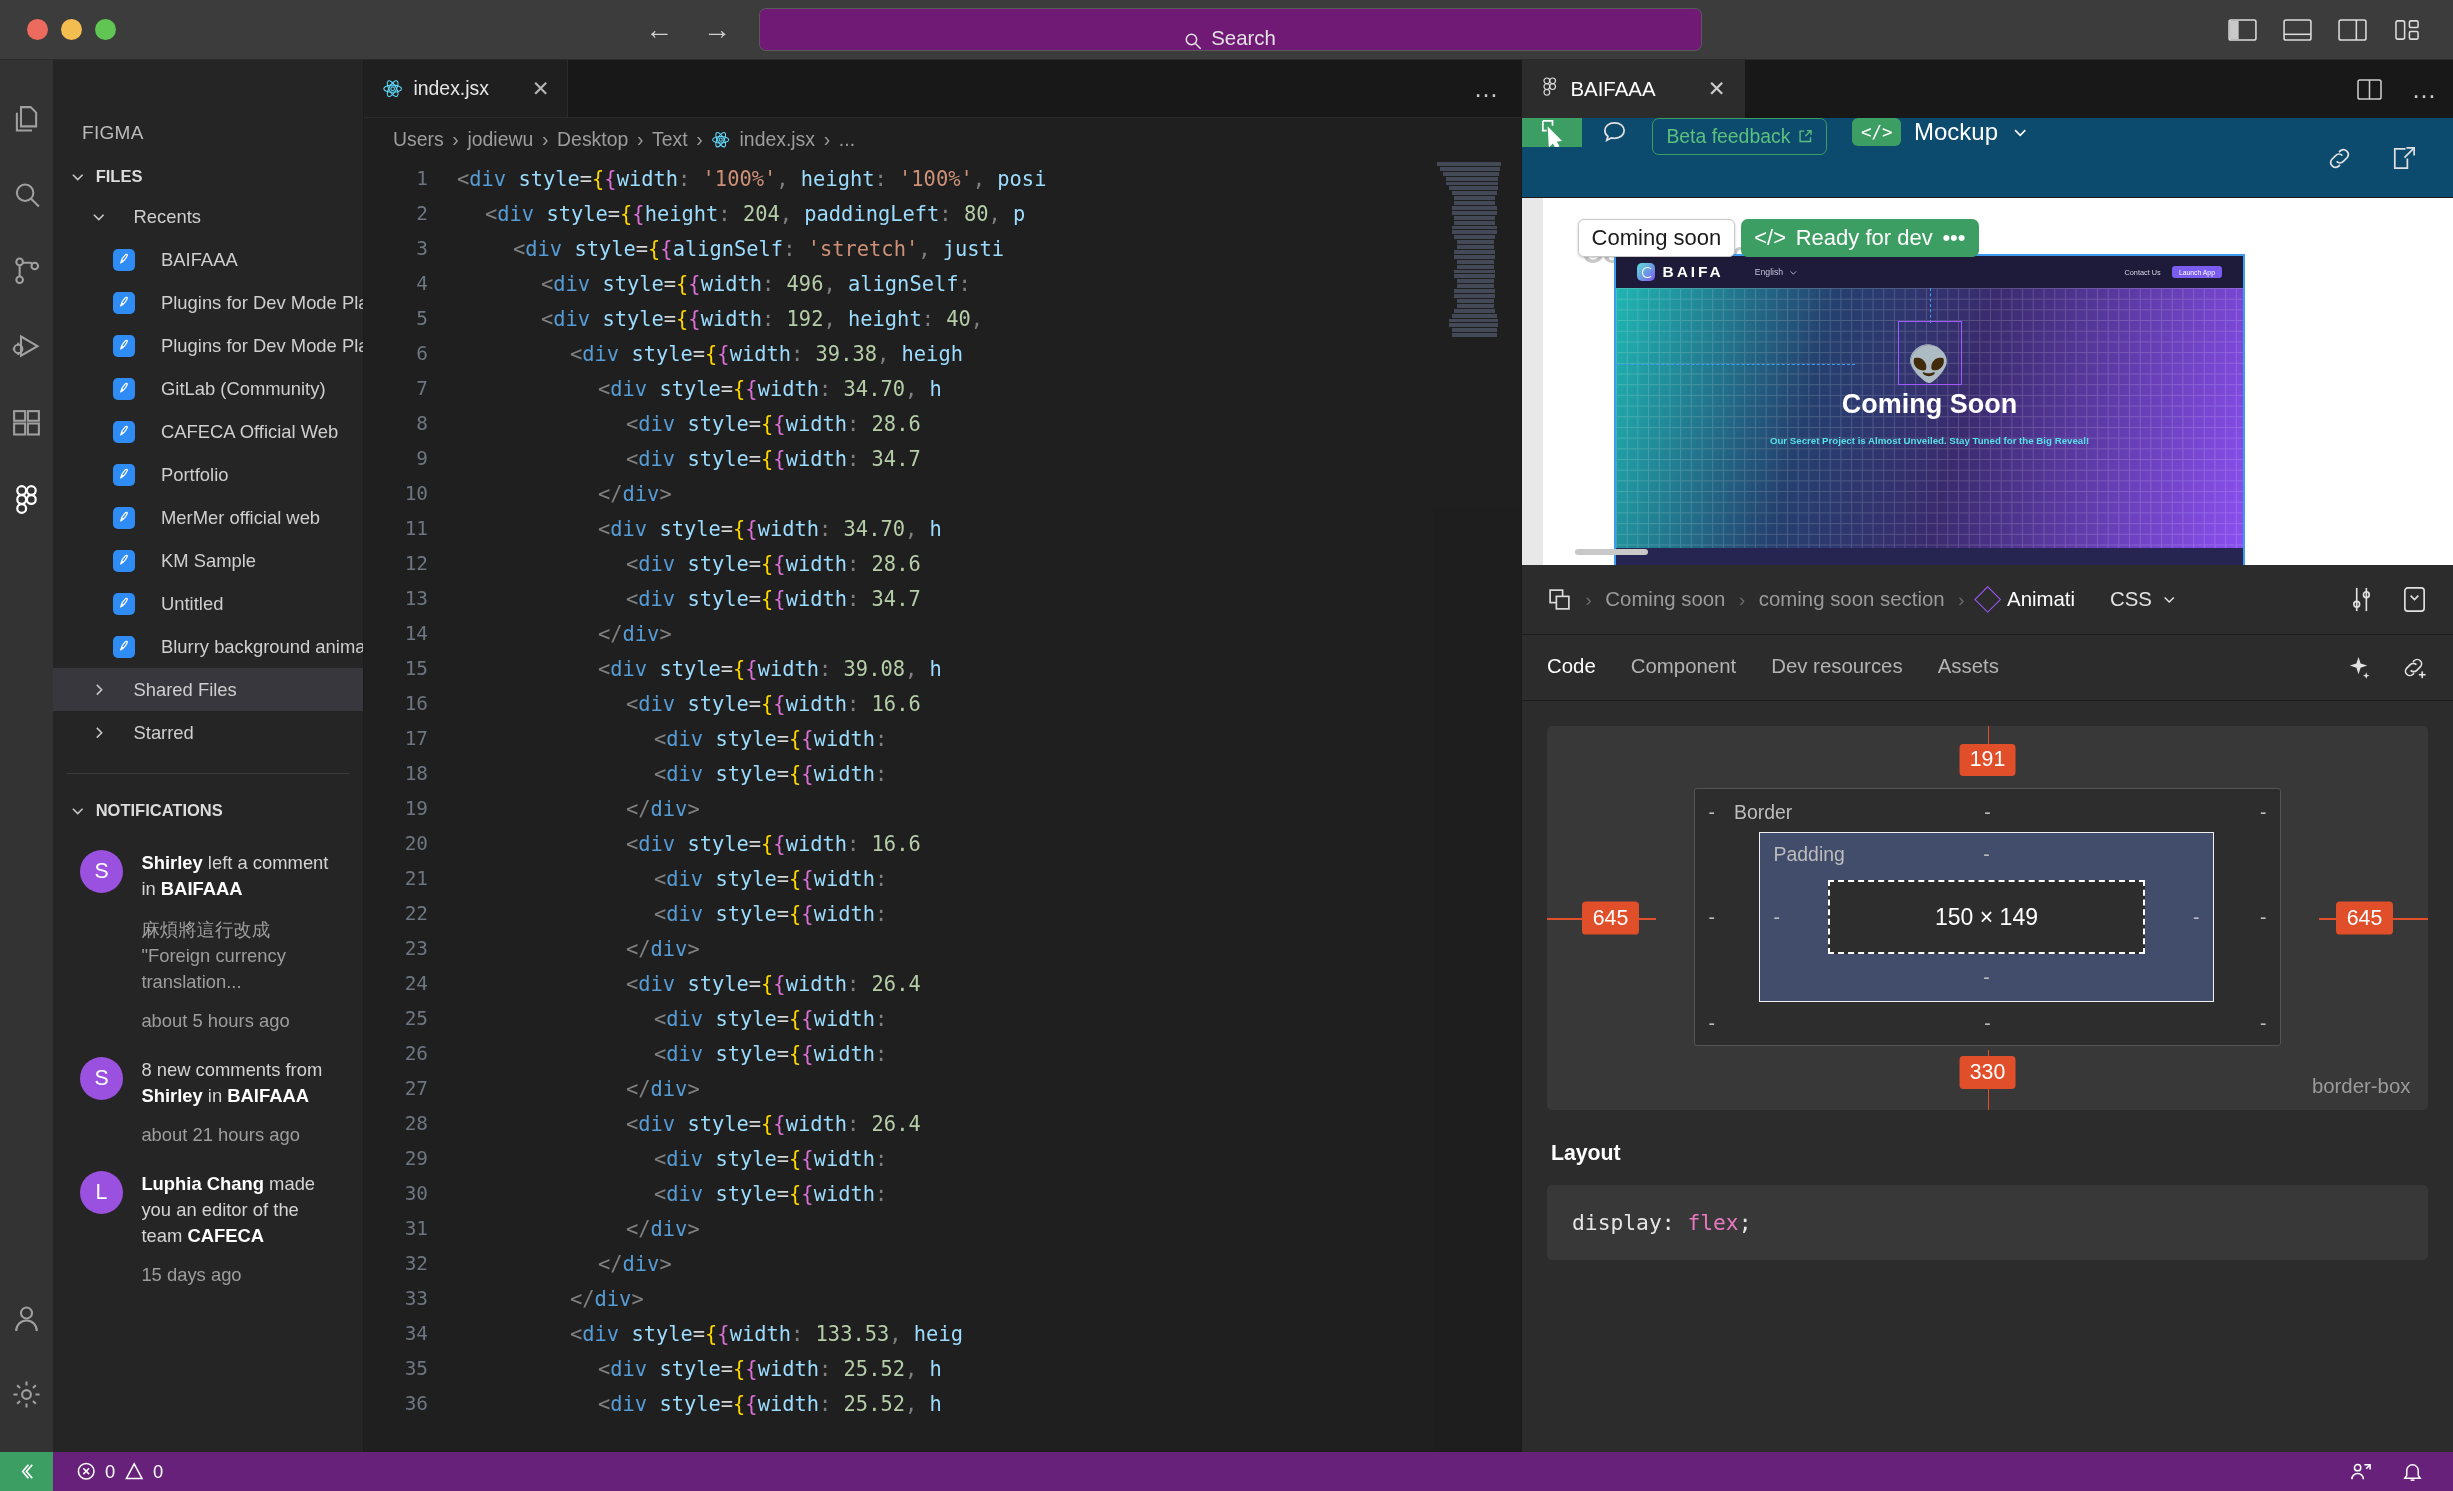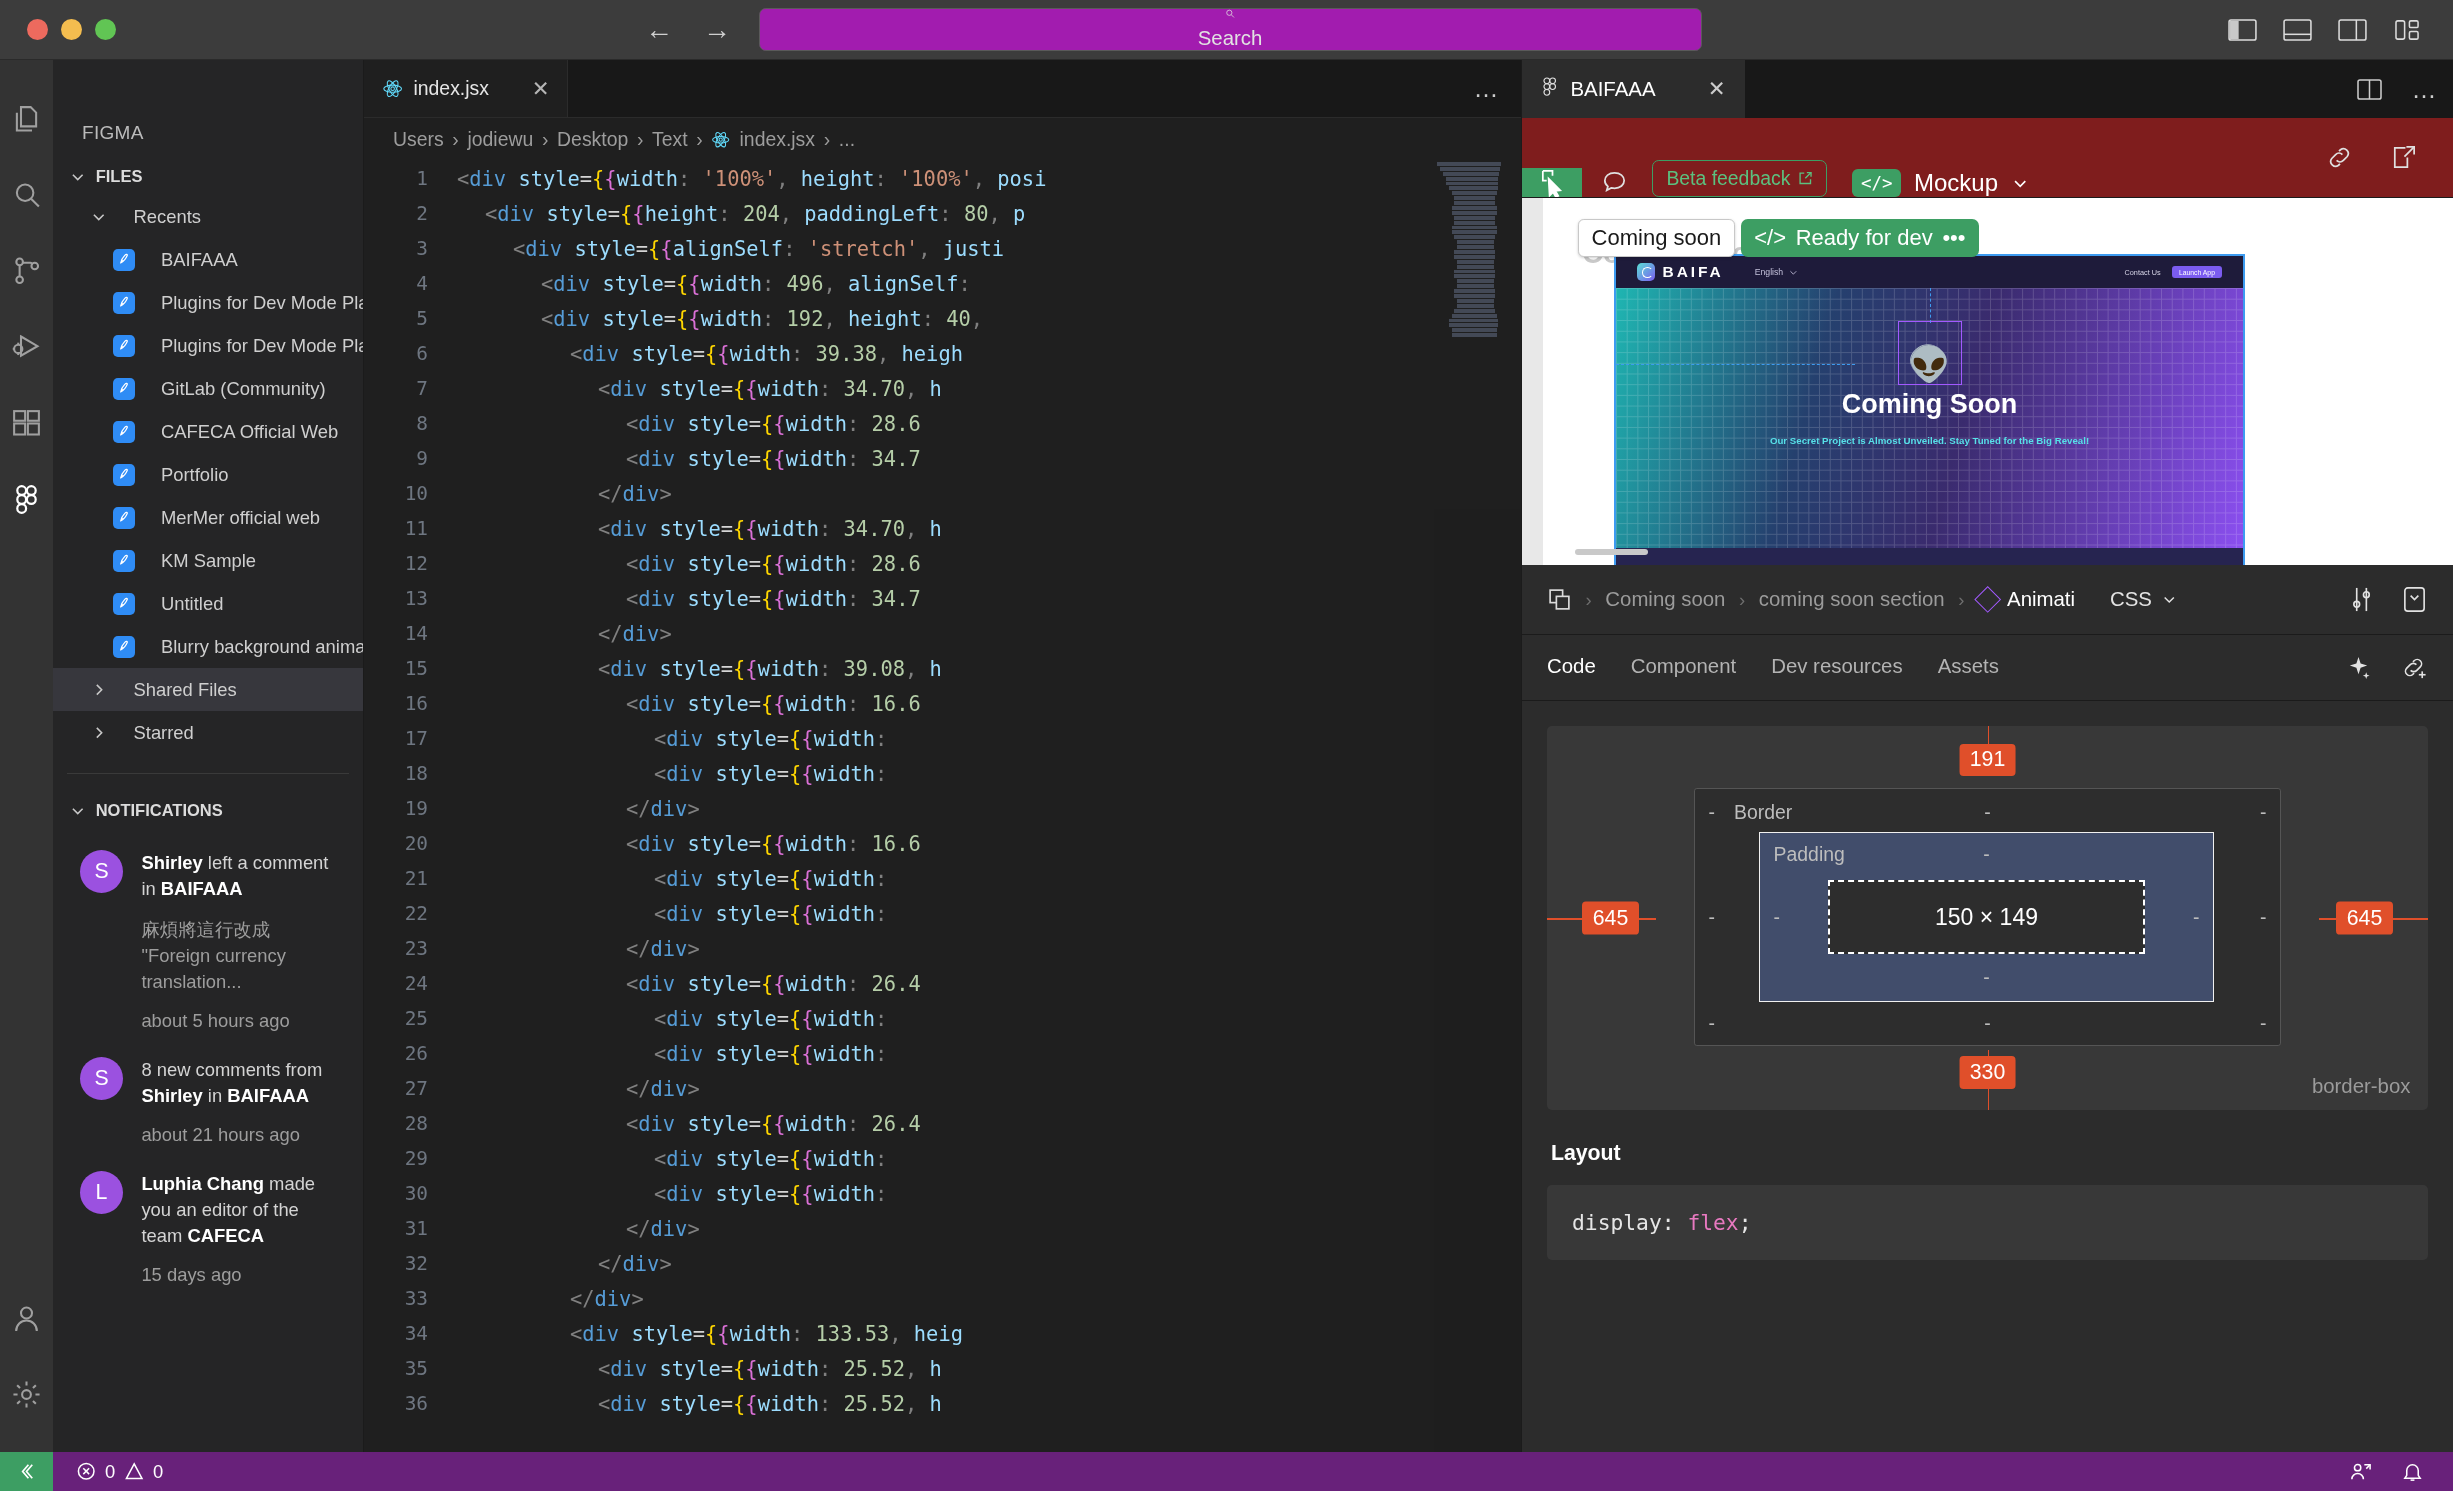--- a/index.html
+++ b/index.html
@@ -9,23 +9,23 @@
 
   
   .titlebar { height:60px; background:#3c3c3c; display:flex; align-items:center;
      flex:0 0 60px; position:relative; border-bottom:1px solid #2a2a2a; }
   .traffic { display:flex; gap:12.6px; padding-left:27px; align-items:center; }
   .dot { width:21.3px; height:21.3px; border-radius:50%; }
   .dot.red{background:#ed6a5e;} .dot.yellow{background:#f4bd4f;} .dot.green{background:#61c554;}
   .navarrows { display:flex; gap:25px; margin-left:auto; align-items:center; }
   .navarrow { width:33px; height:33px; color:#cfcfcf; display:flex; align-items:center;
      justify-content:center; font-size:28px; line-height:1; cursor:pointer; }
-  .searchbox { width:943px; height:43px; background:#a21caf; border:1px solid #5a5a5a;
-     border-radius:6.8px; margin-left:25px; display:flex; align-items:center;
-     justify-content:center; gap:8.7px; color:#e2e2e2; font-size:20.4px; cursor:text;flex-direction:column; }
+  .searchbox { width:943px; height:43px; background:#701a75; border:1px solid #5a5a5a;
+     border-radius:6.8px; margin-left:25px; display:flex; align-items:flex-end;
+     justify-content:center; gap:8.7px; color:#e2e2e2; font-size:20.4px; cursor:text; }
   .searchbox svg { width:18.4px; height:18.4px; }
   .winctl { margin-left:auto; display:flex; gap:26px; padding-right:31px; align-items:center; }
   .winctl svg { width:29px; height:24px; }
 
   
   .bodyrow { flex:1; display:flex; min-height:0; }
 
   
   .activitybar { width:53px; background:#333333; display:flex; flex-direction:column;
      align-items:center; padding-top:21.3px; flex:0 0 53px; }
@@ -92,21 +92,21 @@
      border-left:1px solid #1b1b1b; }
   .fp-tabs { height:58px; background:#181818; display:flex; align-items:stretch; }
   .fp-tab { width:223px; background:#2c2c2c; display:flex; align-items:center; gap:12.6px;
      padding:0 19.4px; font-size:20.4px; color:#ffffff; cursor:pointer; }
   .fp-tab .fglyph { width:16.5px; height:24px; }
   .fp-tab .x { margin-left:auto; font-size:21.3px; color:#cccccc; }
   .fp-tabs-fill { flex:1; }
   .fp-ico { width:56px; display:flex; align-items:center; justify-content:center;
      color:#cccccc; cursor:pointer; }
   .fp-ico svg { width:27px; height:23px; }
-  .fp-toolbar { height:80px; background:#7f1d1d; display:flex; align-items:flex-end;
+  .fp-toolbar { height:80px; background:#0c4a6e; display:flex; align-items:flex-start;
      border-bottom:1px solid #1b1b1b; }
   .tb-cursor { width:60px; background:#3d9e63; display:flex; align-items:center;
      justify-content:center; cursor:pointer; }
   .tb-cursor svg { width:29px; height:29px; color:#fff; }
   .tb-item { display:flex; align-items:center; justify-content:center; cursor:pointer;
      color:#e0e0e0; }
   .tb-comment { width:64px; }
   .tb-comment svg { width:29px; height:29px; }
   .beta { margin-left:5.8px; border:1px solid #3d9e63; color:#5cc07f; border-radius:6.8px;
      padding:5.8px 13.6px; font-size:19.4px; display:flex; align-items:center; gap:7.8px; cursor:pointer; }

